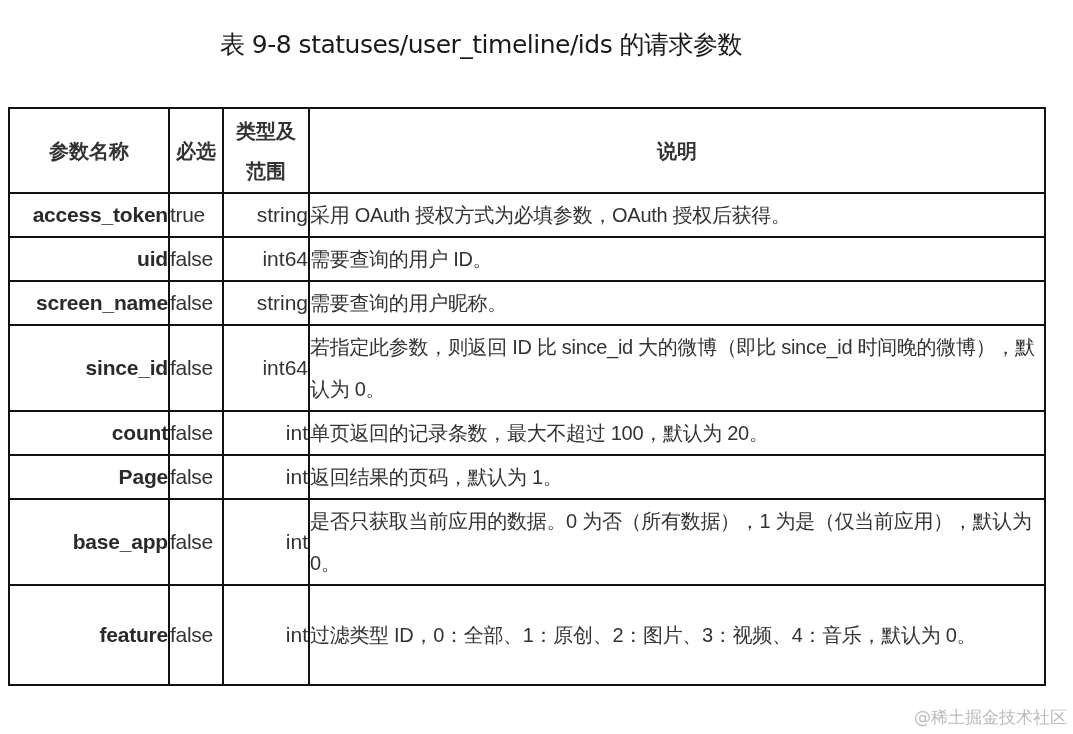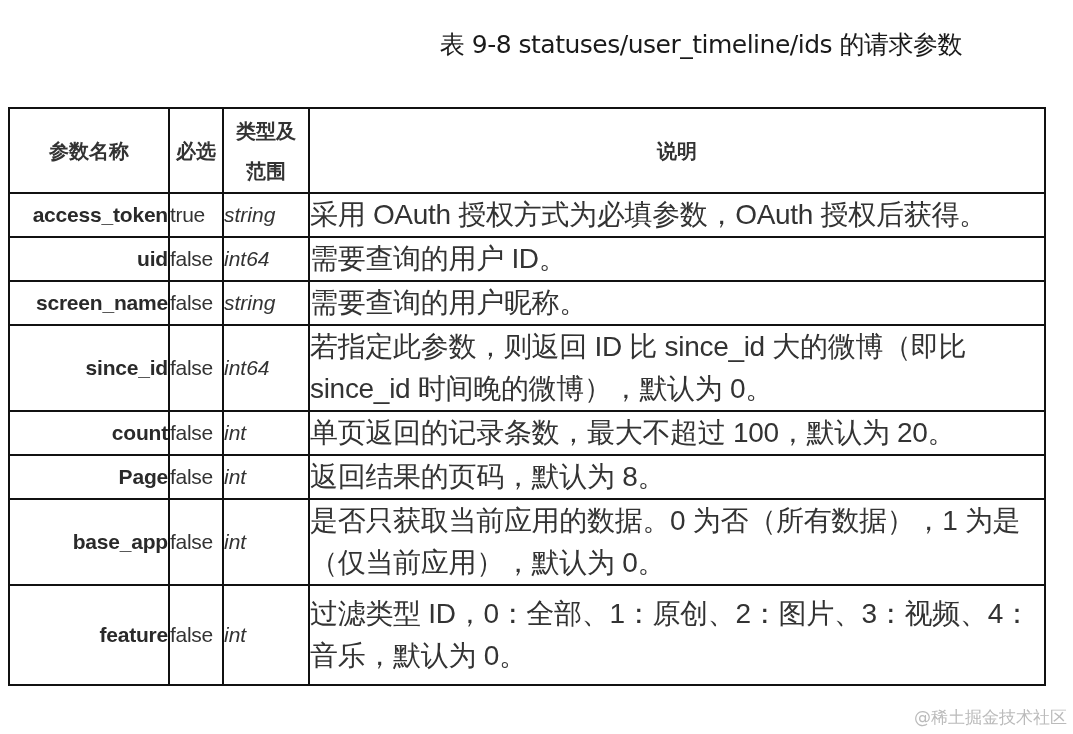--- a/index.html
+++ b/index.html
@@ -1,25 +1,25 @@
 <!DOCTYPE html>
 <html><head>
 <meta charset="utf-8">
 <style>
   html, body { margin:0; padding:0; background:#ffffff; }
   body { width:1073px; height:734px; position:relative; overflow:hidden; font-family:"Liberation Sans", sans-serif; color:#333; }
-  .title { position:absolute; left:0; top:28px; width:962px; text-align:right; font-size:25px; color:#1a1a1a; font-family:"DejaVu Sans", sans-serif; letter-spacing:-0.5px; }
+  .title { position:absolute; left:0; top:28px; width:962px; text-align:center; font-size:25px; color:#1a1a1a; font-family:"DejaVu Sans", sans-serif; letter-spacing:-0.5px; }
   table.params { position:absolute; left:8px; top:107px; border-collapse:collapse; table-layout:fixed; width:1036px;padding-left:23px; }
   table.params td, table.params th { border:2.5px solid #111; padding:0; }
   th { font-family:"DejaVu Serif", serif; font-weight:bold; font-size:20px; color:#333; text-align:center; line-height:40px; }
   th.desc { font-weight:bold;margin-left:48px; }
   td.name { font-weight:bold; font-size:21px; text-align:right; color:#2a2a2a; white-space:nowrap; letter-spacing:-0.2px; }
   td.req { font-size:21px; text-align:left; padding-left:0; color:#333; white-space:nowrap; letter-spacing:-0.3px; }
-  td.type { font-size:21px; text-align:left; padding-left:8px; color:#333;font-style:italic; }
-  td.desc { font-size:28px; text-align:left; padding:0 8px 0 11px; color:#333; line-height:42px; letter-spacing:-0.3px; }
+  td.type { font-size:21px; text-align:right; padding-left:8px; color:#333; }
+  td.desc { font-size:20px; text-align:left; padding:0 8px 0 11px; color:#333; line-height:42px; letter-spacing:-0.3px; }
   .watermark { position:absolute; right:6px; top:706px; font-size:17px; color:#bbbbbb; font-family:"DejaVu Sans", sans-serif; }
 </style>
 </head>
 <body>
 
 <div class="title">表 9-8 statuses/user_timeline/ids 的请求参数</div>
 
 <table class="params">
   <colgroup>
     <col style="width:160px">
@@ -61,21 +61,21 @@
   <tr style="height:44px">
     <td class="name">count</td>
     <td class="req">false</td>
     <td class="type">int</td>
     <td class="desc">单页返回的记录条数，最大不超过 100，默认为 20。</td>
   </tr>
   <tr style="height:43px">
     <td class="name">Page</td>
     <td class="req">false</td>
     <td class="type">int</td>
-    <td class="desc">返回结果的页码，默认为 8。</td>
+    <td class="desc">返回结果的页码，默认为 1。</td>
   </tr>
   <tr style="height:86px">
     <td class="name">base_app</td>
     <td class="req">false</td>
     <td class="type">int</td>
     <td class="desc">是否只获取当前应用的数据。0 为否（所有数据），1 为是（仅当前应用），默认为 0。</td>
   </tr>
   <tr style="height:100px">
     <td class="name">feature</td>
     <td class="req">false</td>

